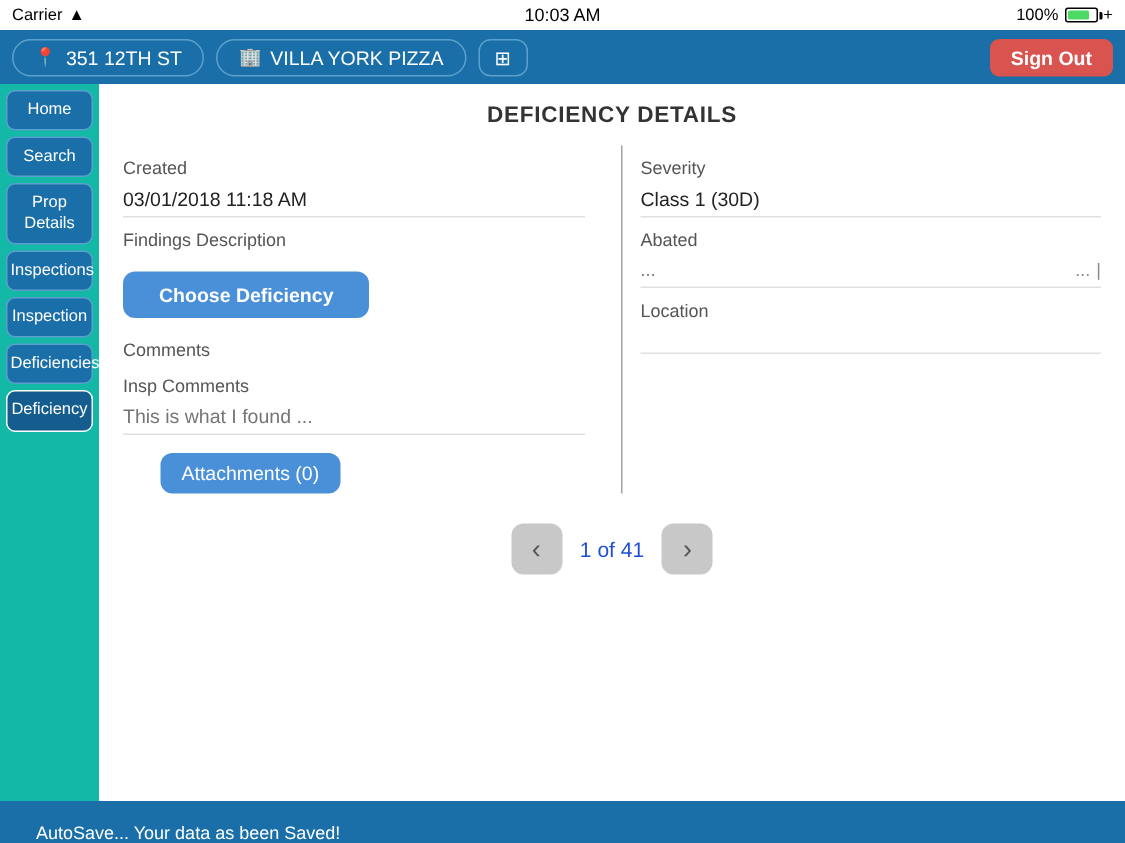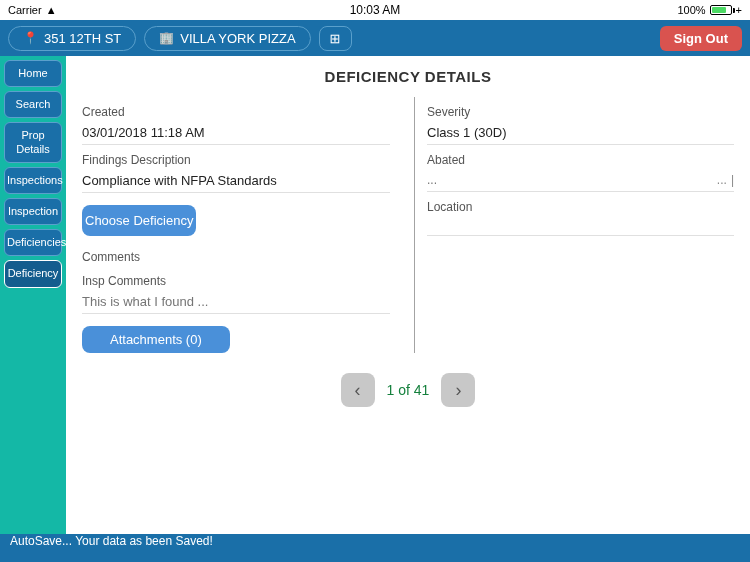--- a/index.html
+++ b/index.html
@@ -143,23 +143,23 @@
       color: #222;
       padding: 4px 0;
       border-bottom: 1px solid #e0e0e0;
     }
 
     .choose-deficiency-btn {
       background: #4a90d9;
       color: #fff;
       border: none;
       border-radius: 8px;
-      padding: 8px 3px;
-      font-size: 13px;
-      font-weight: normal;
+      padding: 8px 24px;
+      font-size: 13px;
+      font-weight: bold;
       cursor: pointer;
       margin-top: 12px;
       margin-bottom: 4px;
     }
 
     .abated-row {
       display: flex;
       align-items: center;
       gap: 4px;
       border-bottom: 1px solid #e0e0e0;
@@ -193,24 +193,25 @@
       color: #888;
       padding: 4px 0;
       background: transparent;
     }
 
     .attachments-btn {
       background: #4a90d9;
       color: #fff;
       border: none;
       border-radius: 8px;
-      padding: 6px 28px;
+      padding: 6px 14px;
       font-size: 13px;
       cursor: pointer;
       margin-top: 12px;
+      margin-left: 25px;
     }
 
     .pagination-row {
       display: flex;
       justify-content: center;
       align-items: center;
       gap: 12px;
       margin-top: 20px;
     }
     .page-nav-btn {
@@ -221,34 +222,34 @@
       height: 34px;
       font-size: 18px;
       color: #555;
       cursor: pointer;
       display: flex;
       align-items: center;
       justify-content: center;
     }
     .page-info {
       font-size: 14px;
-      color: #15803d;
+      color: #1d4ed8;
     }
 
     
     .bottom-bar {
       position: absolute;
       bottom: 0;
       left: 0;
       right: 0;
       height: 28px;
       background: #1a6fa8;
       display: flex;
-      align-items: flex-start;
-      padding: 0 10px;
+      align-items: flex-end;
+      padding: 0 24px;
     }
     .autosave-text {
       font-size: 12px;
       color: #fff;
     }
 
     .wifi-icon { font-size: 11px; }
     .location-pin { font-size: 12px; }
     .building-icon { font-size: 12px; }
   </style>
@@ -301,21 +302,20 @@
   <div class="main-content">
     <div class="page-title">DEFICIENCY DETAILS</div>
 
     <div class="form-grid">
 
       <div class="form-left">
         <div class="field-label">Created</div>
         <div class="field-value">03/01/2018 11:18 AM</div>
 
         <div class="field-label">Findings Description</div>
-        <div class="field-value">Compliance with NFPA Standards</div>
 
         <button class="choose-deficiency-btn">Choose Deficiency</button>
 
         <div class="section-label">Comments</div>
 
         <div class="section-label">Insp Comments</div>
         <input class="full-width-input" type="text" placeholder="This is what I found ..." style="">
 
         <button class="attachments-btn">Attachments (0)</button>
       </div>

